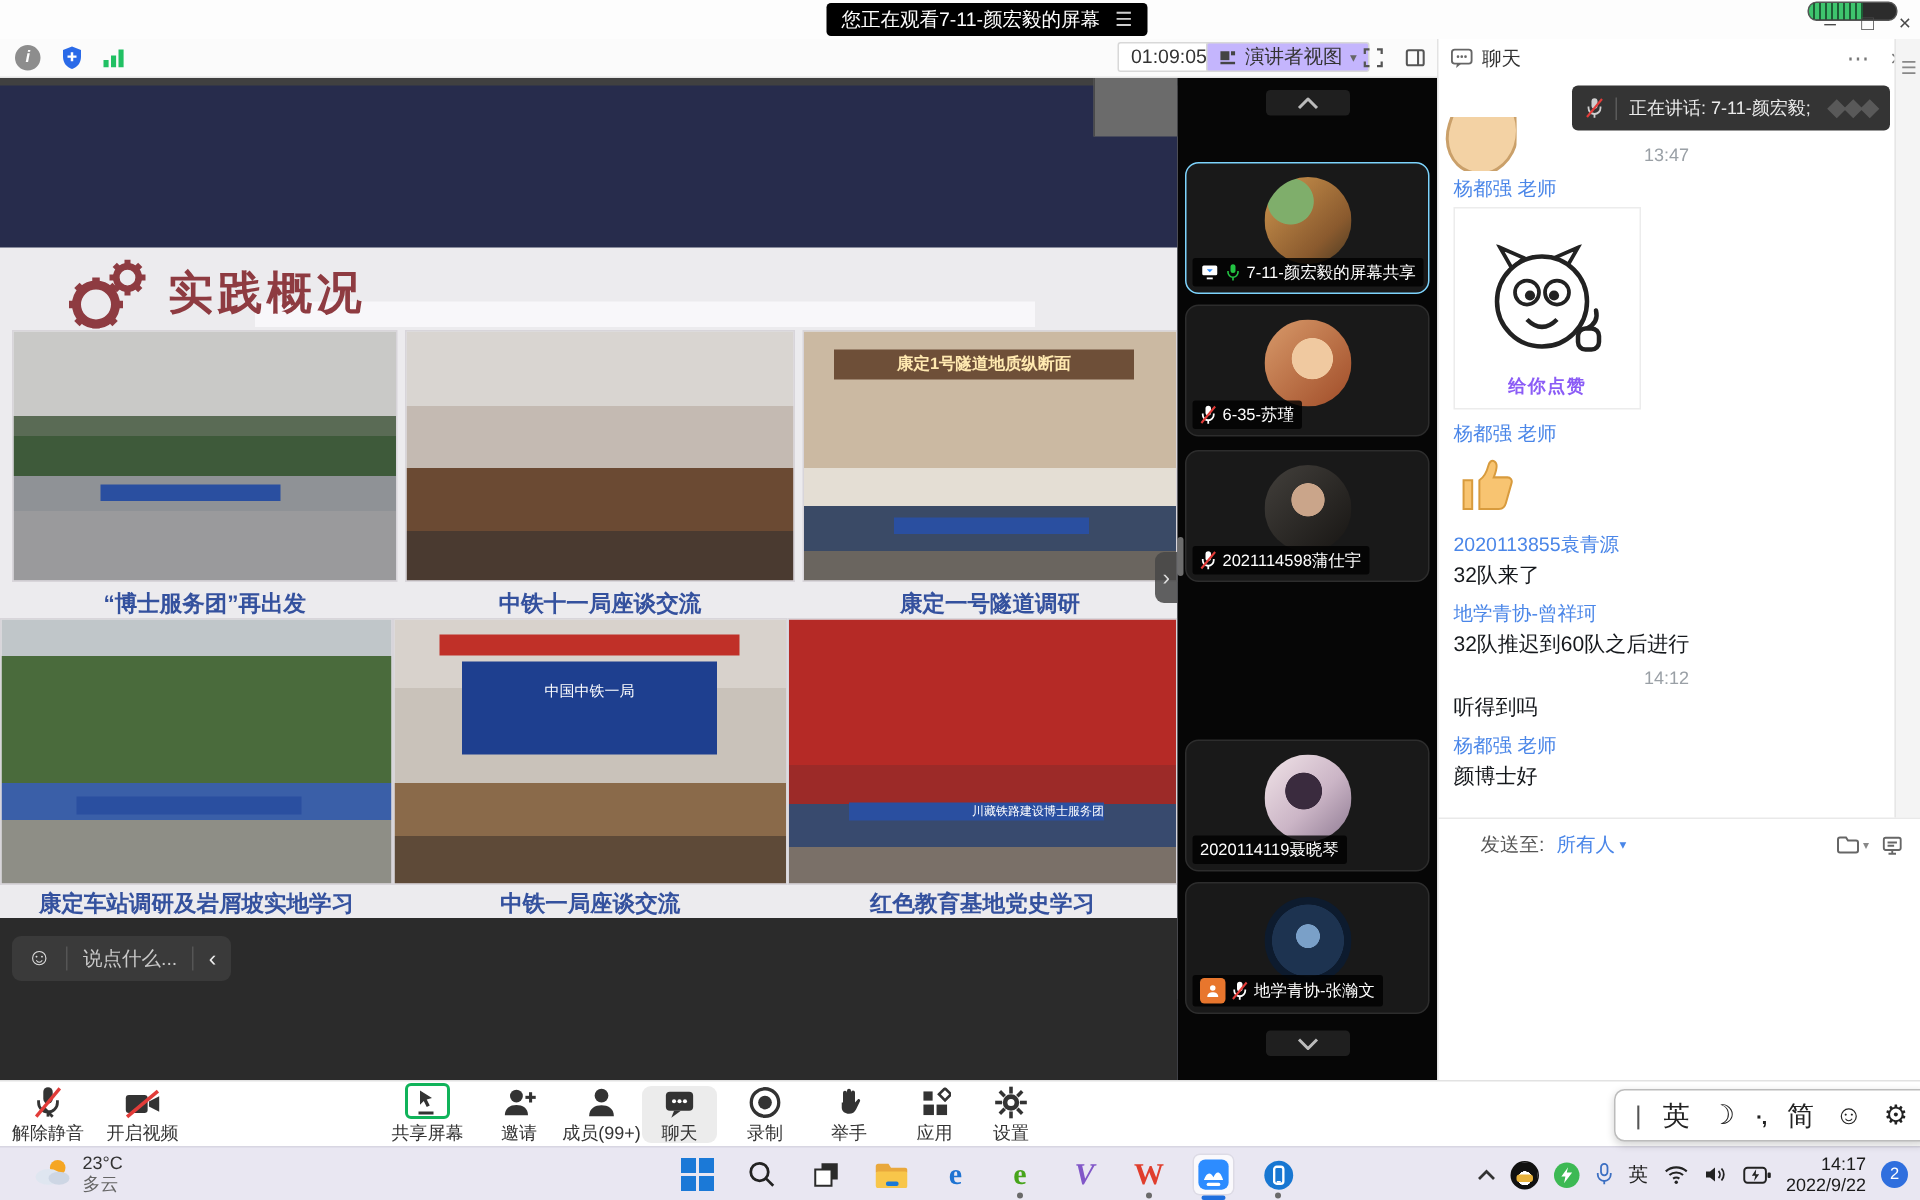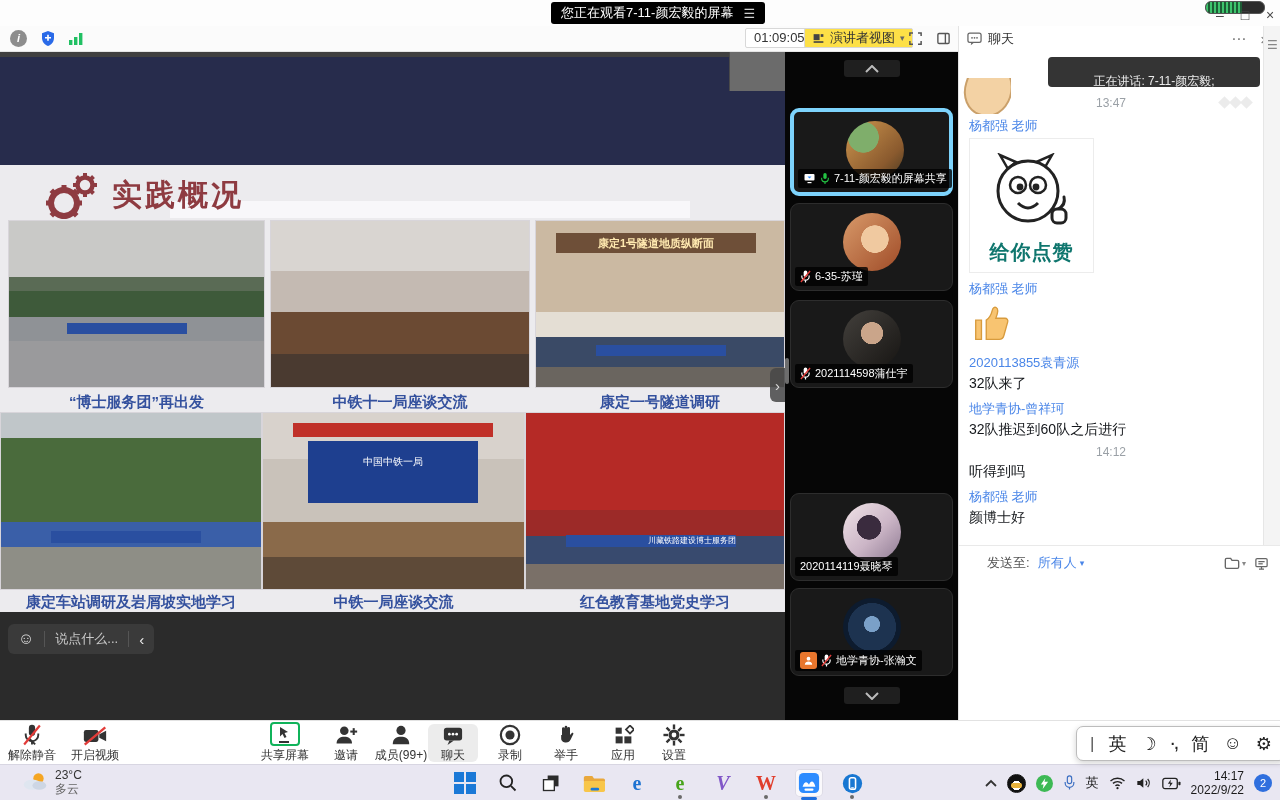--- a/index.html
+++ b/index.html
@@ -16,21 +16,21 @@
   #vol-pill .seg{height:100%;width:36px;background:repeating-linear-gradient(90deg,#3ec46d 0 2.5px,#1d5c35 2.5px 4px);}
   #win-controls{left:1208px;top:6px;width:70px;height:18px;display:flex;gap:9px;justify-content:flex-end;color:#4a4a4a;font-size:14px;z-index:61;}
   #win-controls span{width:16px;text-align:center;cursor:default;line-height:18px;}
 
   #menubar{left:0;top:26px;width:1280px;height:26px;background:#fbfbfb;border-bottom:1px solid #e5e5e5;box-sizing:border-box;}
   .mb-ic{position:absolute;top:3px;}
   #info-ic{left:10px;width:17px;height:17px;border-radius:50%;background:#8d8d8d;color:#fff;font-size:11px;
     font-style:italic;text-align:center;line-height:17px;font-weight:bold;}
   #timer-box{left:745px;top:2px;height:18px;border:1px solid #d8d8d8;background:#fff;border-radius:2px;
     font-size:13px;color:#333;padding:0 8px;line-height:18px;}
-  #viewmode{left:804px;top:2px;height:18px;border:1px solid #d8d8d8;background:#fde047;border-radius:2px;
+  #viewmode{left:804px;top:2px;height:18px;border:1px solid #d8d8d8;background:#c4b5fd;border-radius:2px;
     display:flex;align-items:center;gap:5px;padding:0 7px;font-size:13px;color:#333;}
   #viewmode .caret{font-size:9px;color:#666;}
   #fullscreen-btn{left:908px;top:4px;}
   #panel-btn{left:936px;top:4px;}
 
   
   #share{left:0;top:52px;width:785px;height:668px;background:#272c4c;overflow:hidden;}
   #share-topbar{left:0;top:0;width:785px;height:5px;background:#404040;}
   #share-gray{left:729px;top:0;width:56px;height:39px;background:#6b6b6b;border-left:1px solid #4a4a4a;}
   #slide{left:0;top:113px;width:785px;height:501px;background:#ecebee;}
@@ -54,21 +54,21 @@
   #say-bubble .sec{padding:0 10px;display:flex;align-items:center;font-size:13px;}
   #say-bubble .div{width:1px;height:16px;background:#555;}
   #expand-chip{left:770px;top:316px;width:15px;height:34px;background:rgba(70,70,70,.85);border-radius:6px 0 0 6px;
     color:#ddd;font-size:15px;display:flex;align-items:center;justify-content:center;}
 
   
   #plist{left:785px;top:52px;width:173px;height:668px;background:#060606;}
   .navbtn{position:absolute;left:59px;width:56px;height:17px;background:#1f1f1f;border-radius:3px;
     display:flex;align-items:center;justify-content:center;}
   .tile{position:absolute;left:5px;width:163px;height:88px;background:#191919;border:1px solid #2d2d2d;border-radius:9px;box-sizing:border-box;}
-  .tile.speaking{border:4px solid #7dd3fc;}
+  .tile.speaking{border:1px solid #7dd3fc;}
   .avatar{position:absolute;left:52px;top:9px;width:58px;height:58px;border-radius:50%;}
   .namechip{position:absolute;left:4px;bottom:4px;max-width:152px;background:rgba(0,0,0,.8);border-radius:2px;
     padding:2px 5px;display:flex;align-items:center;gap:4px;color:#fff;font-size:11px;white-space:nowrap;overflow:hidden;}
   .hostbadge{width:17px;height:17px;background:#e8762d;border-radius:3px;display:flex;align-items:center;justify-content:center;flex:none;}
   #pl-scroll{left:0px;top:306px;width:4px;height:26px;background:#9a9a9a;border-radius:2px;opacity:.7;}
   .av1{background:radial-gradient(circle at 30% 28%,#7fae6b 0 26%,rgba(0,0,0,0) 27%),linear-gradient(135deg,#cf974f,#8a5a2e 70%,#4a3a22);}
   .av2{background:radial-gradient(circle at 55% 45%,#f0c9a0 0 30%,rgba(0,0,0,0) 31%),linear-gradient(135deg,#d89a6a,#a04c28);}
   .av3{background:radial-gradient(circle at 50% 40%,#caa58a 0 24%,rgba(0,0,0,0) 25%),linear-gradient(135deg,#43403c,#171513);}
   .av4{background:radial-gradient(circle at 50% 45%,#5a6652 0 26%,rgba(0,0,0,0) 27%),linear-gradient(135deg,#bcc8ab,#8ba07e);}
   .av5{background:radial-gradient(circle at 45% 42%,#3a2b3e 0 26%,rgba(0,0,0,0) 27%),linear-gradient(135deg,#f1e4e8,#cbb5c6 55%,#8e7a92);}
@@ -83,28 +83,28 @@
   #chat-strip{left:304px;top:0px;width:18px;height:519px;background:#f4f4f4;border-left:1px solid #e6e6e6;box-sizing:border-box;}
   #chat-strip .hamb{color:#888;font-size:12px;text-align:center;margin-top:12px;}
   #msgs{left:0;top:26px;width:304px;height:493px;overflow:hidden;padding:0 0 0 10px;box-sizing:border-box;}
   #hand-peek{position:absolute;left:0px;top:26px;width:52px;height:36px;overflow:hidden;}
   #hand-peek .blob{width:44px;height:52px;background:#f3d2a4;border:2px solid #caa06a;border-radius:45% 55% 50% 50%;transform:rotate(18deg) translateY(-18px);}
   .ctime{text-align:center;color:#9aa0a6;font-size:12px;margin:6px 0 4px;width:284px;}
   .sender{color:#4a86e8;font-size:13px;margin:7px 0 3px;}
   .ctext{color:#15181c;font-size:14px;margin:2px 0 3px;}
   #sticker{width:125px;height:135px;background:#fff;border:1px solid #ececec;box-sizing:border-box;margin:2px 0 2px;
     display:flex;flex-direction:column;align-items:center;justify-content:flex-end;}
-  #sticker .stext{font-size:20px;font-weight:bold;color:#0f766e;margin:2px 0 6px;letter-spacing:1px;}
+  #sticker .stext{font-size:12px;font-weight:bold;color:#8b5cf6;margin:2px 0 6px;letter-spacing:1px;}
   #chat-foot{left:0;top:519px;width:322px;height:175px;border-top:1px solid #e9e9e9;box-sizing:border-box;}
   #sendrow{display:flex;align-items:center;gap:8px;padding:8px 12px 0 28px;font-size:13px;}
   #sendrow .lbl{color:#555;}
   #sendrow .val{color:#4a86e8;display:flex;align-items:center;gap:3px;}
   #sendrow .spacer{flex:1;}
   #speak-toast{left:1048px;top:57px;width:212px;height:30px;background:#343434;border-radius:4px;z-index:55;
-    display:flex;align-items:center;gap:8px;padding:0 9px;box-sizing:border-box;flex-direction:column;}
+    display:flex;align-items:center;gap:8px;padding:0 9px;box-sizing:border-box;}
   #speak-toast .div{width:1px;height:15px;background:#5a5a5a;}
   #speak-toast .txt{color:#ececec;font-size:12px;white-space:nowrap;}
   #speak-toast .logo{margin-left:auto;display:flex;gap:2px;opacity:.28;}
   #speak-toast .logo i{width:9px;height:9px;background:#bbb;transform:rotate(45deg);display:block;}
 
   
   #mtoolbar{left:0;top:720px;width:1280px;height:44px;background:#fff;border-top:1px solid #e2e2e2;box-sizing:border-box;}
   .tbtn{position:absolute;width:58px;top:3px;height:38px;text-align:center;color:#333;}
   .tbtn .ic{height:22px;display:flex;align-items:flex-end;justify-content:center;}
   .tbtn .lb{font-size:12px;margin-top:1px;white-space:nowrap;}

